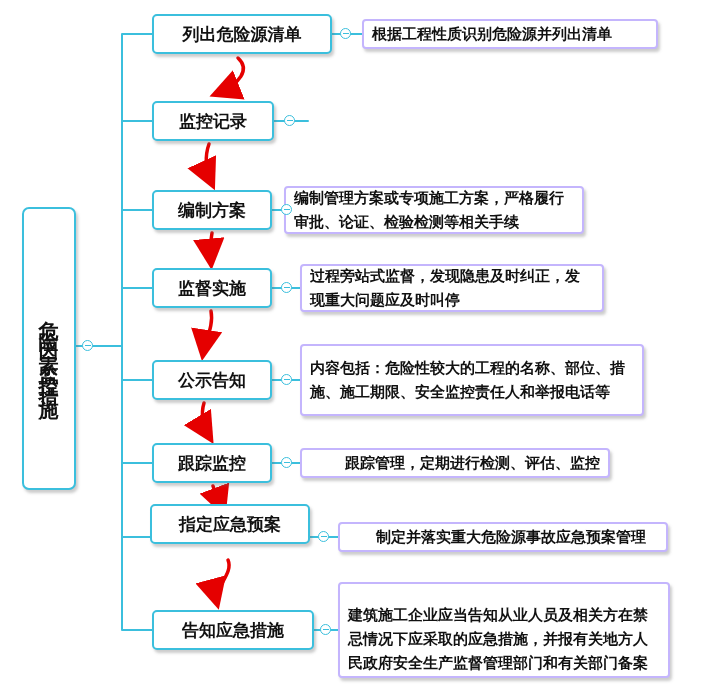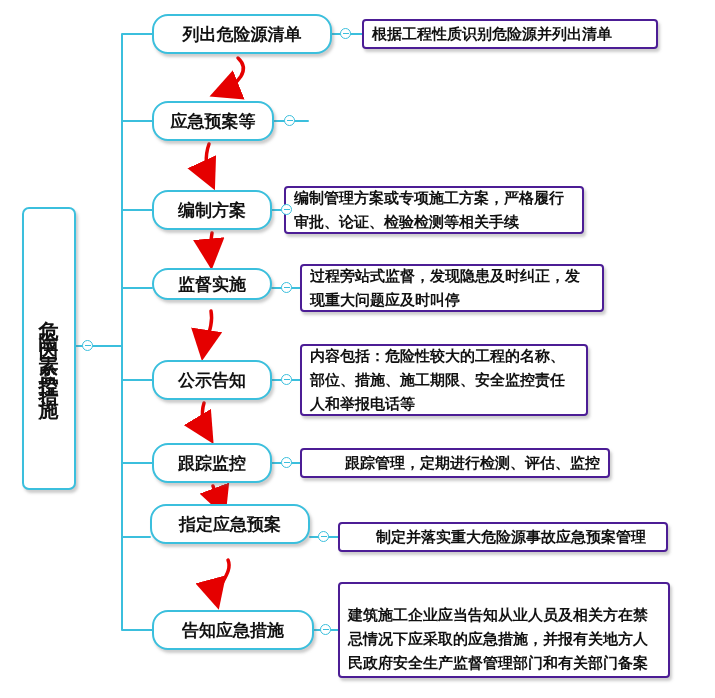--- a/index.html
+++ b/index.html
@@ -3,29 +3,29 @@
 <meta charset="utf-8">
 <style>
   html,body{margin:0;padding:0;background:#fff;}
   #stage{
     position:relative;width:715px;height:698px;background:#fff;overflow:hidden;
     font-family:"Liberation Sans","DejaVu Sans",sans-serif;color:#111;
   }
   svg.layer{position:absolute;left:0;top:0;width:715px;height:698px;pointer-events:none;}
   .topic{
     position:absolute;box-sizing:border-box;background:#fff;
-    border:2px solid #3bbfdd;border-radius:16px;
+    border:2px solid #3bbfdd;border-radius:5px;
     display:flex;align-items:center;justify-content:center;
     font-weight:bold;font-size:17px;white-space:nowrap;
     box-shadow:2px 3px 3px rgba(110,110,110,.35);
     padding:0 6px;
   }
   .detail{
     position:absolute;box-sizing:border-box;background:#fff;
-    border:2px solid #4c1d95;border-radius:4px;
+    border:2px solid #c4b5fd;border-radius:4px;
     font-weight:bold;font-size:15px;line-height:24px;
     padding:1px 8px;box-shadow:2px 3px 3px rgba(110,110,110,.35);
     display:flex;align-items:center;
   }
   .root{
     position:absolute;left:22px;top:207px;width:54px;height:283px;
     box-sizing:border-box;background:#fff;border:2px solid #3bbfdd;border-radius:7px;
     display:flex;align-items:center;justify-content:center;
     font-size:20px;font-weight:bold;
     box-shadow:2px 3px 3px rgba(110,110,110,.35);
@@ -73,26 +73,26 @@
   </svg>
 
   <div class="root">
     <div class="vtext">危险因素监控措施</div>
   </div>
 
   <div class="topic" style="left:152px;top:14px;width:180px;height:40px;">
     <span>列出危险源清单</span>
   </div>
   <div class="topic" style="left:152px;top:101px;width:122px;height:40px;">
-    <span>应急预案等</span>
+    <span>监控记录</span>
   </div>
   <div class="topic" style="left:152px;top:190px;width:120px;height:40px;">
     <span>编制方案</span>
   </div>
-  <div class="topic" style="left:152px;top:268px;width:120px;height:32px;">
+  <div class="topic" style="left:152px;top:268px;width:120px;height:40px;">
     <span>监督实施</span>
   </div>
   <div class="topic" style="left:152px;top:360px;width:120px;height:40px;">
     <span>公示告知</span>
   </div>
   <div class="topic" style="left:152px;top:443px;width:120px;height:40px;">
     <span>跟踪监控</span>
   </div>
   <div class="topic" style="left:150px;top:504px;width:160px;height:40px;">
     <span>指定应急预案</span>
@@ -103,21 +103,21 @@
 
   <div class="detail" style="left:362px;top:19px;width:296px;height:30px;">
     <span>根据工程性质识别危险源并列出清单</span>
   </div>
   <div class="detail" style="left:284px;top:186px;width:300px;height:48px;">
     <span>编制管理方案或专项施工方案，严格履行审批、论证、检验检测等相关手续</span>
   </div>
   <div class="detail" style="left:300px;top:264px;width:304px;height:48px;">
     <span>过程旁站式监督，发现隐患及时纠正，发现重大问题应及时叫停</span>
   </div>
-  <div class="detail" style="left:300px;top:344px;width:288px;height:72px;">
+  <div class="detail" style="left:300px;top:344px;width:344px;height:72px;">
     <span>内容包括：危险性较大的工程的名称、部位、措施、施工期限、安全监控责任人和举报电话等</span>
   </div>
   <div class="detail" style="left:300px;top:448px;width:310px;height:30px;padding-left:43px;">
     <span>跟踪管理，定期进行检测、评估、监控</span>
   </div>
   <div class="detail" style="left:338px;top:522px;width:330px;height:30px;padding-left:36px;">
     <span>制定并落实重大危险源事故应急预案管理</span>
   </div>
   <div class="detail" style="left:338px;top:582px;width:332px;height:96px;align-items:flex-end;">
     <span>建筑施工企业应当告知从业人员及相关方在禁忌情况下应采取的应急措施，并报有关地方人民政府安全生产监督管理部门和有关部门备案</span>

